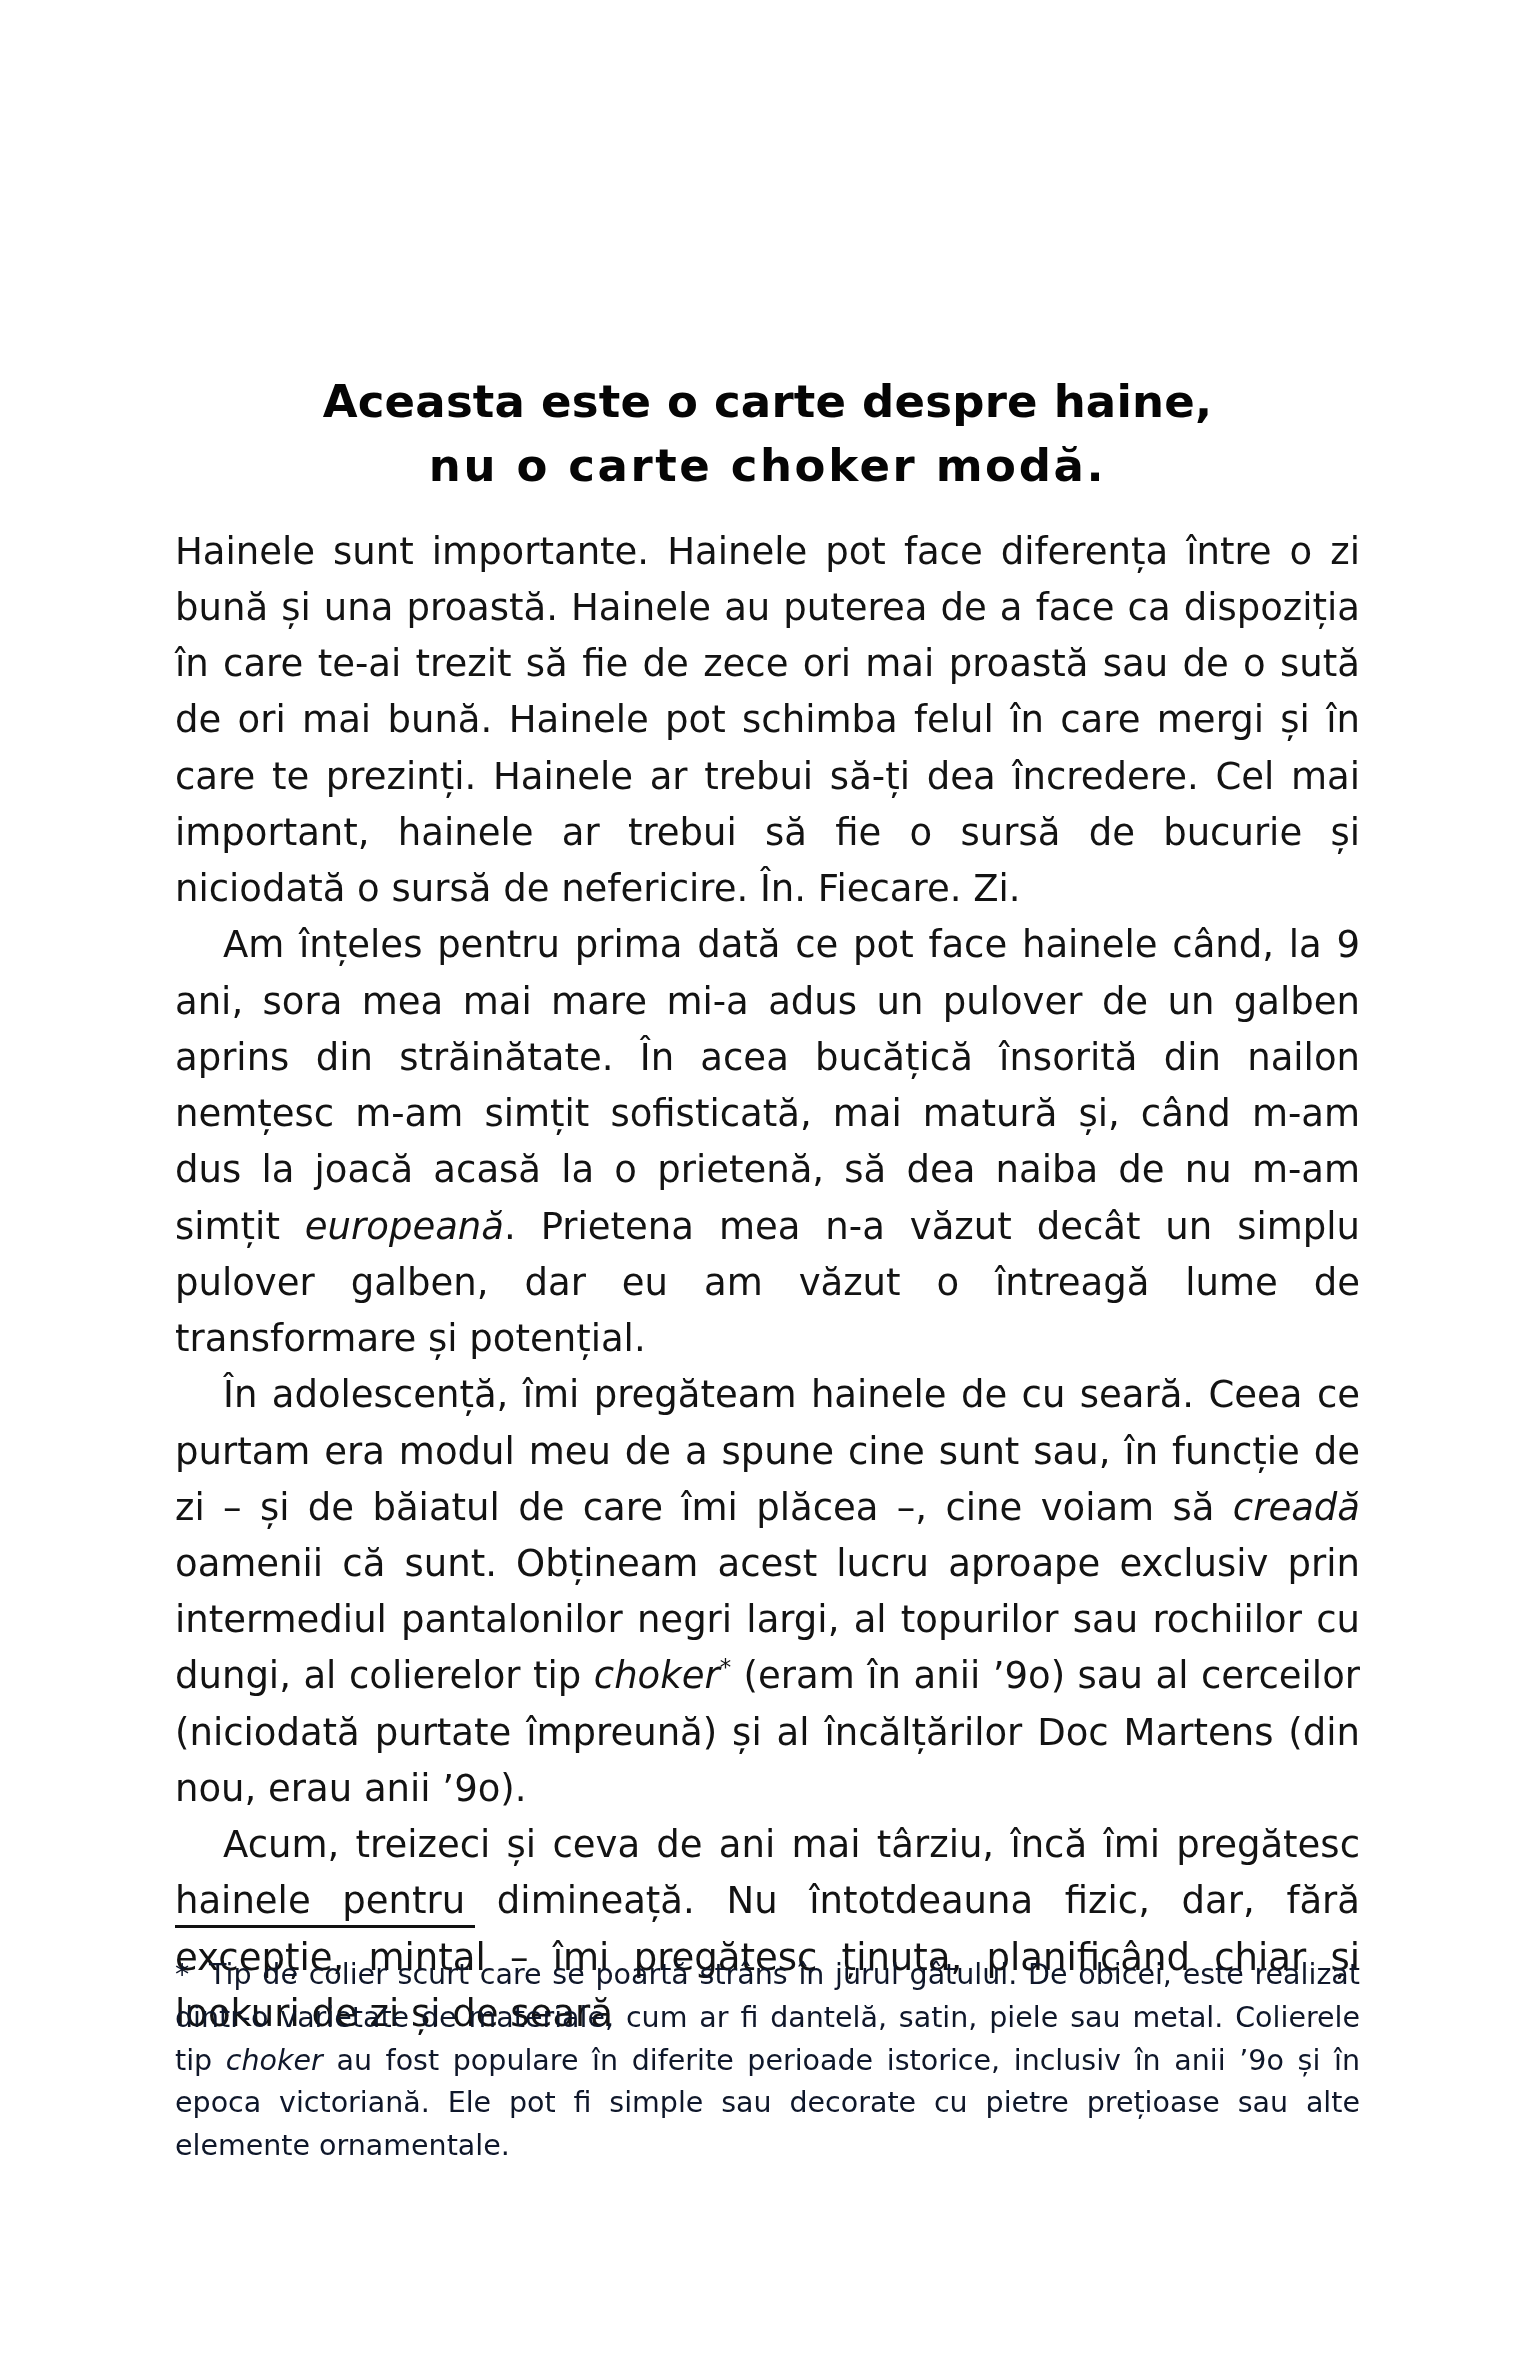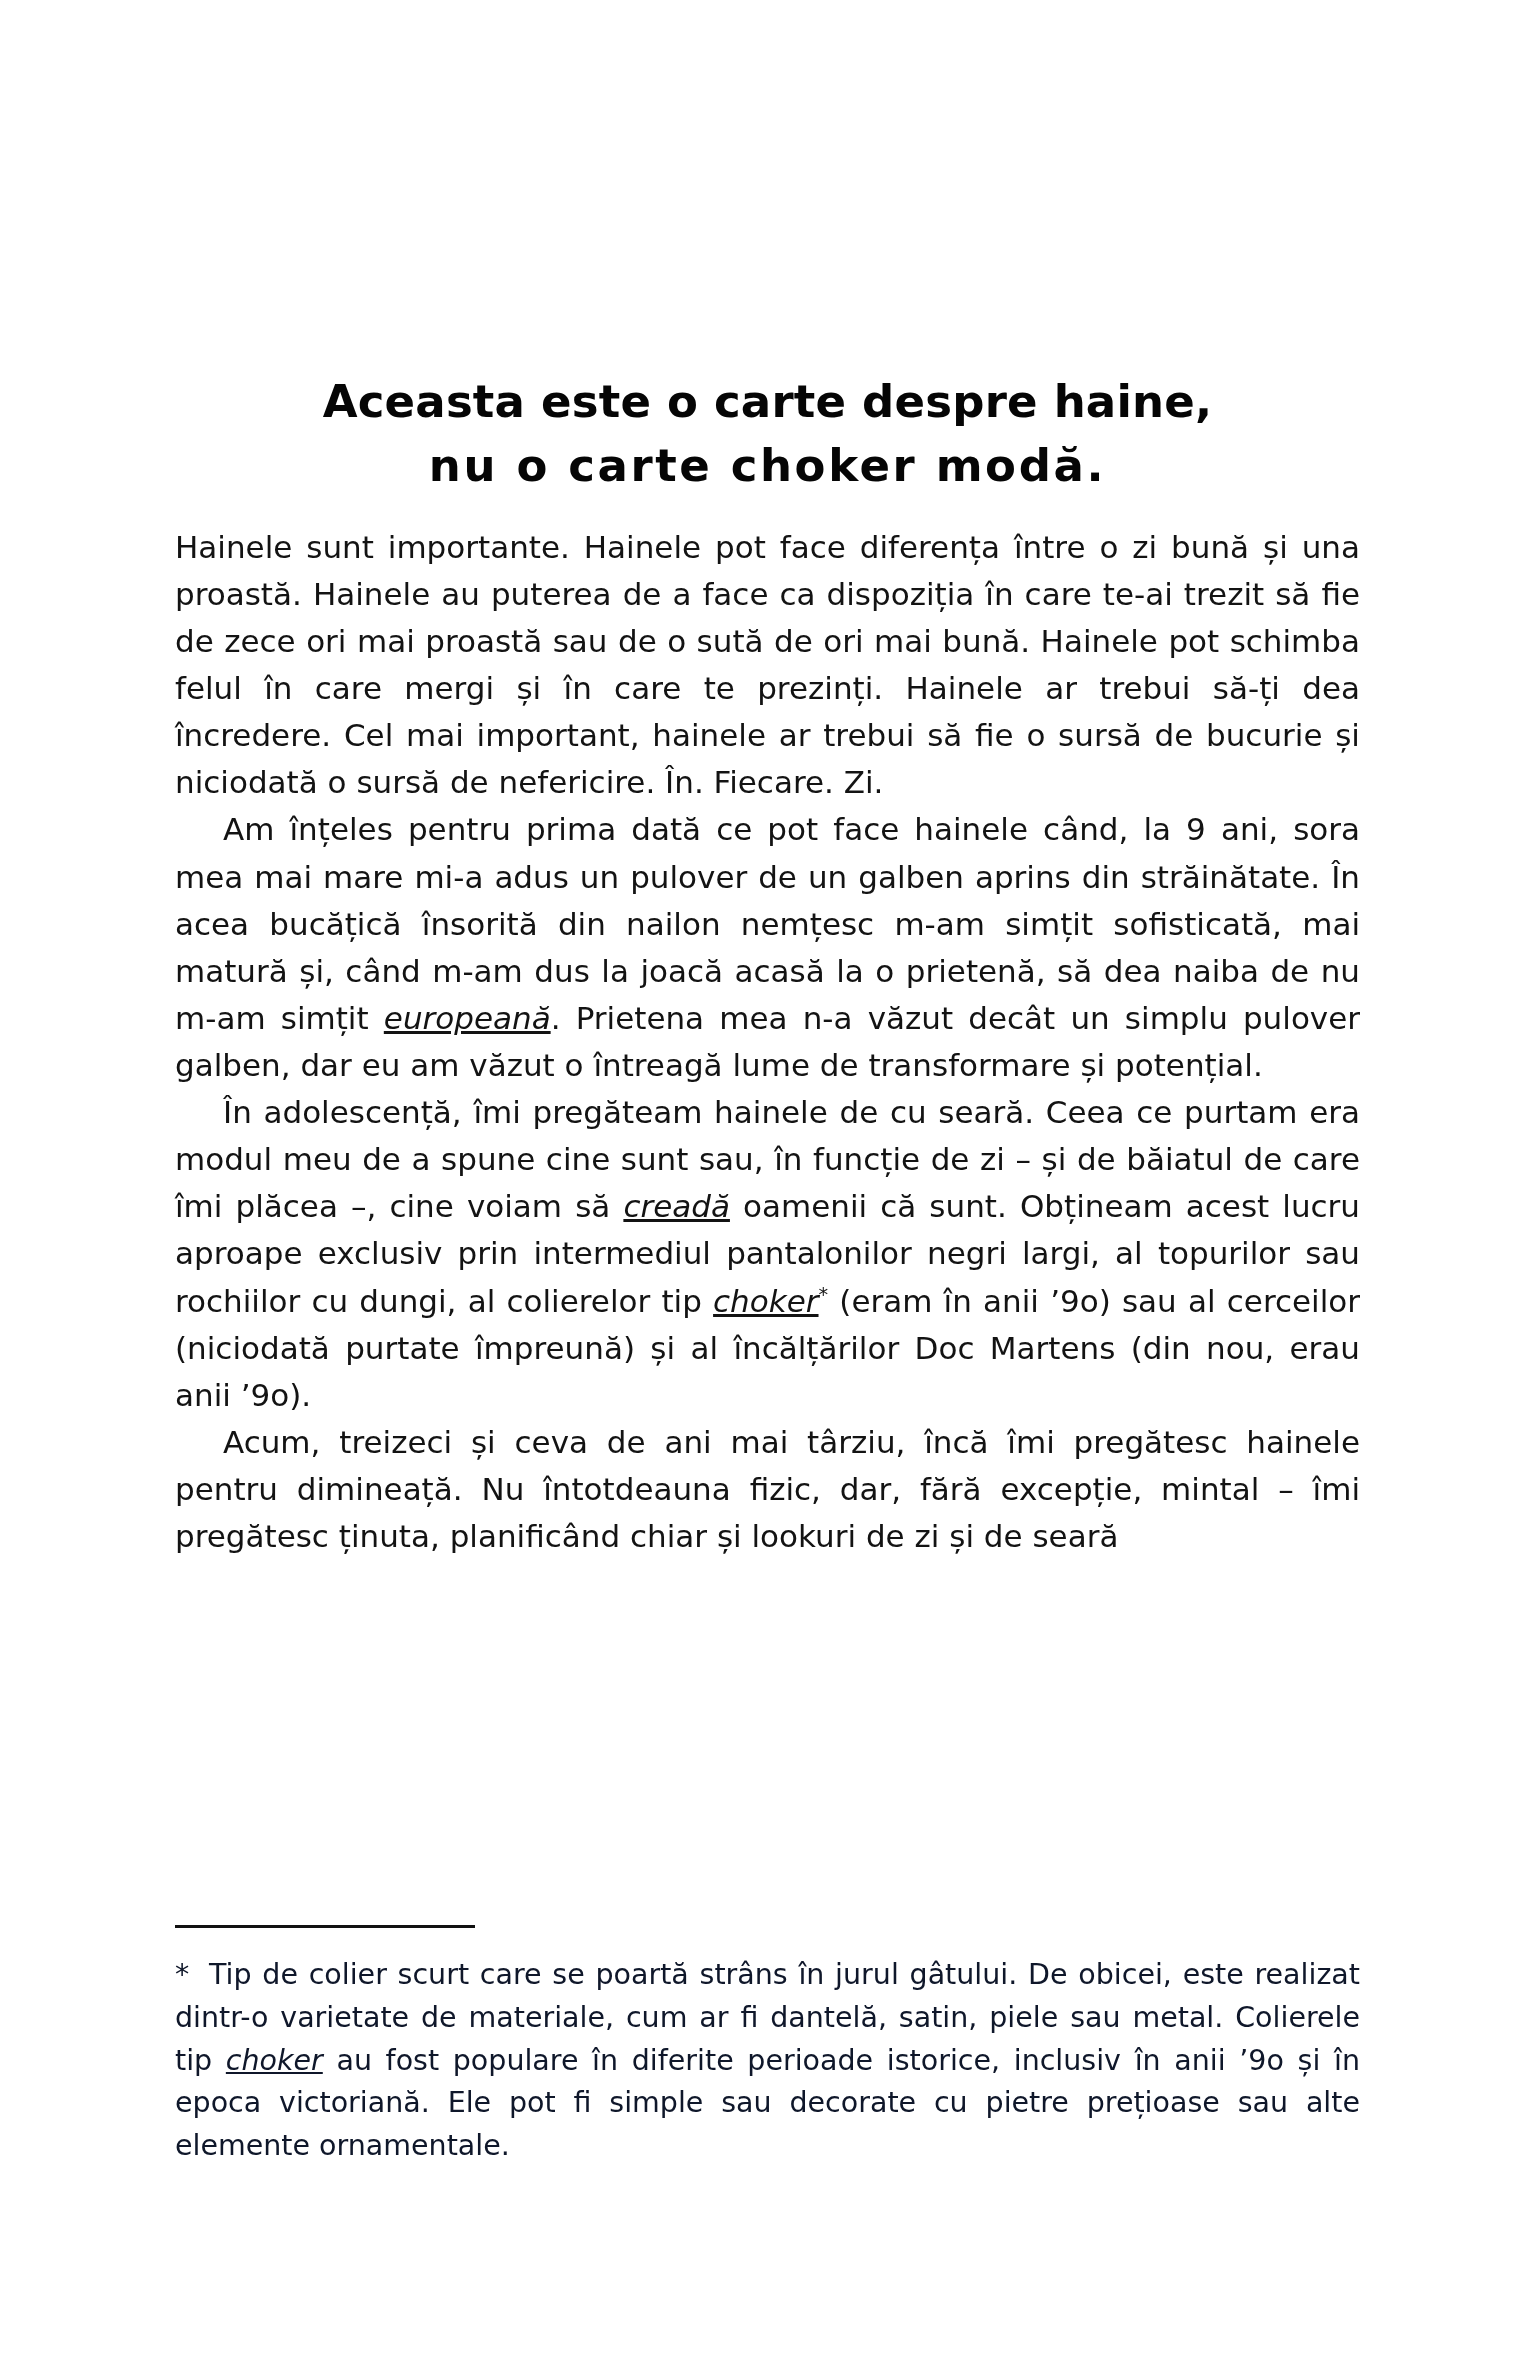--- a/index.html
+++ b/index.html
@@ -39,36 +39,35 @@
   .title .line1 {
     display: block;
     letter-spacing: 0.2px;
   }
   .title .line2 {
     display: block;
     letter-spacing: 2.6px;
   }
   p.body-par {
     margin: 0;
-    font-size: 31px;
+    font-size: 37px;
     line-height: 1.52;
     text-align: justify;
     text-justify: inter-word;
     color: #131313;
     hyphens: manual;
   }
   p.body-par.indented {
     text-indent: 48px;
   }
   p.first {
     text-indent: 0;
   }
   em {
     font-style: italic;
-    text-decoration: underline;
   }
   sup.footnote-ref {
     font-size: 0.62em;
     vertical-align: super;
     line-height: 0;
   }
   .footnote-area {
     position: absolute;
     left: 175px;
     top: 1925px;

